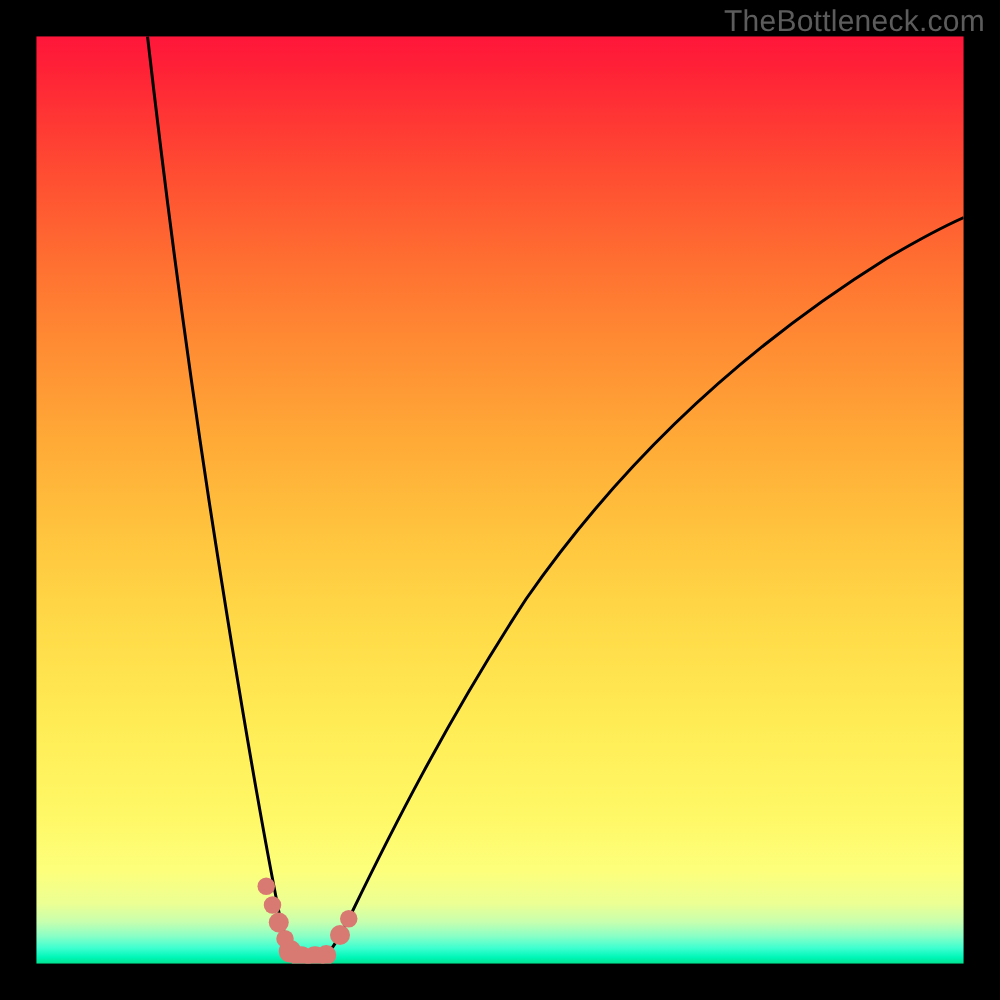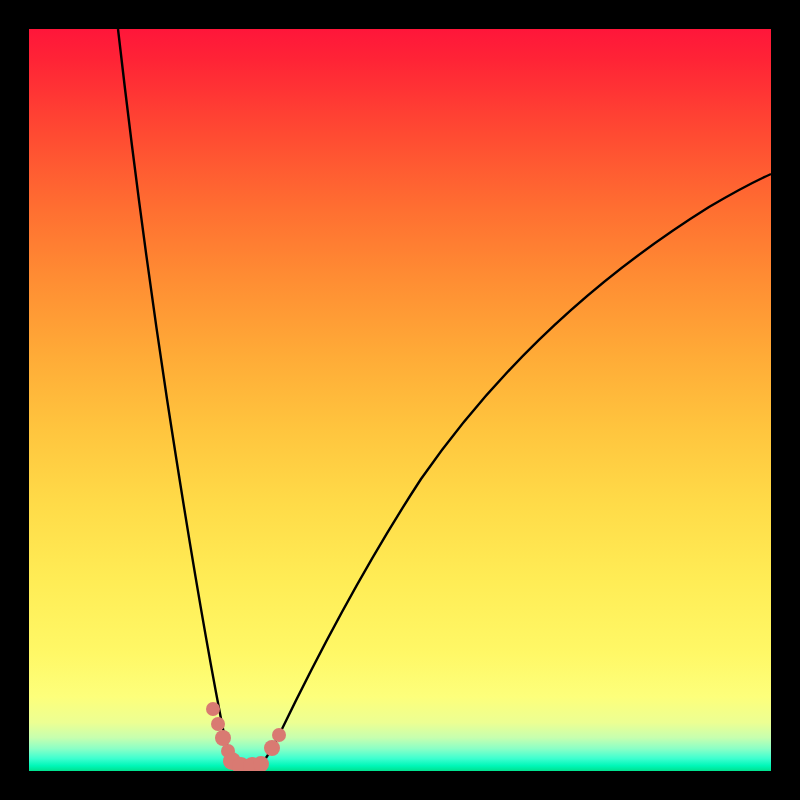--- a/index.html
+++ b/index.html
@@ -91,13 +91,14 @@
         <circle cx="203" cy="732" r="9"></circle>
         <circle cx="212" cy="737" r="9"></circle>
         <circle cx="223" cy="737" r="9"></circle>
         <circle cx="232" cy="735" r="8"></circle>
         <circle cx="243" cy="719" r="8"></circle>
         <circle cx="250" cy="706" r="7"></circle>
       </g>
     </svg>
   </div>
 
+  <div class="watermark">TheBottleneck.com</div>
 </div>
 
 </body></html>

